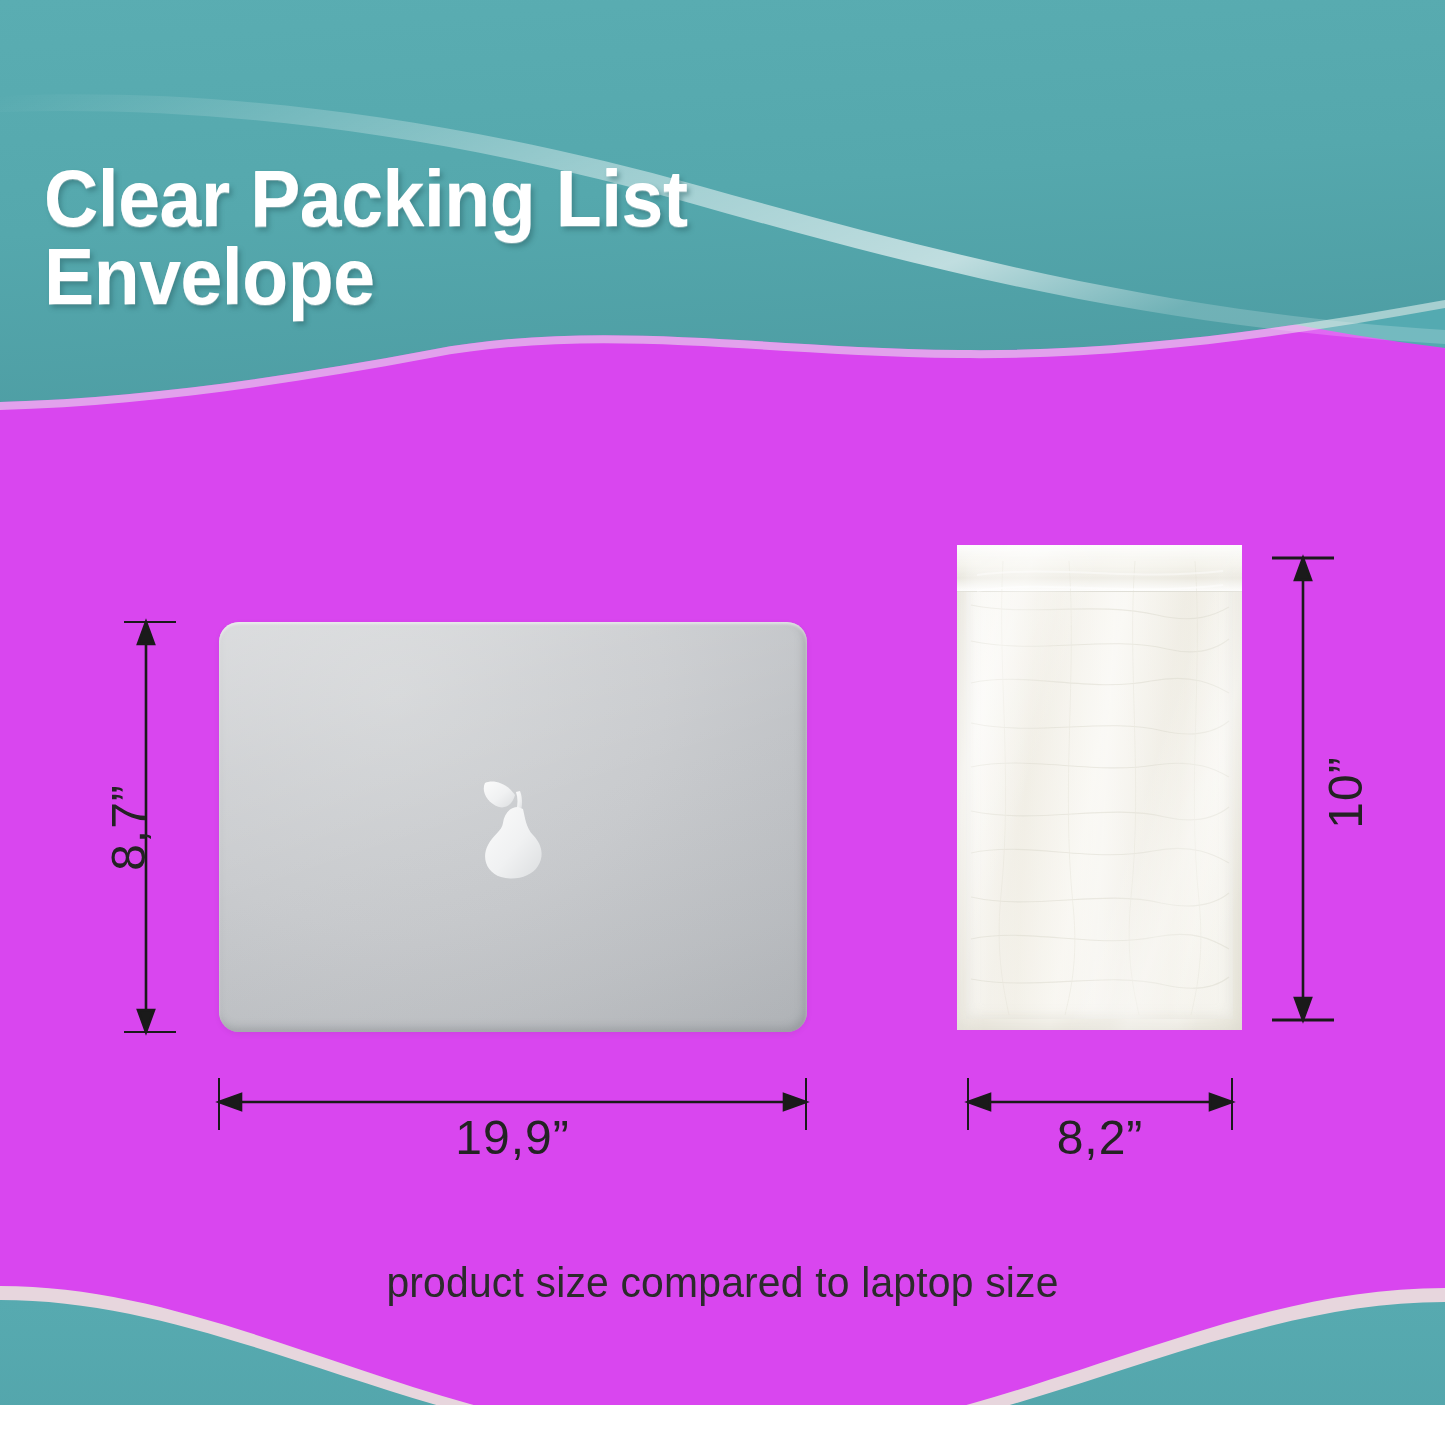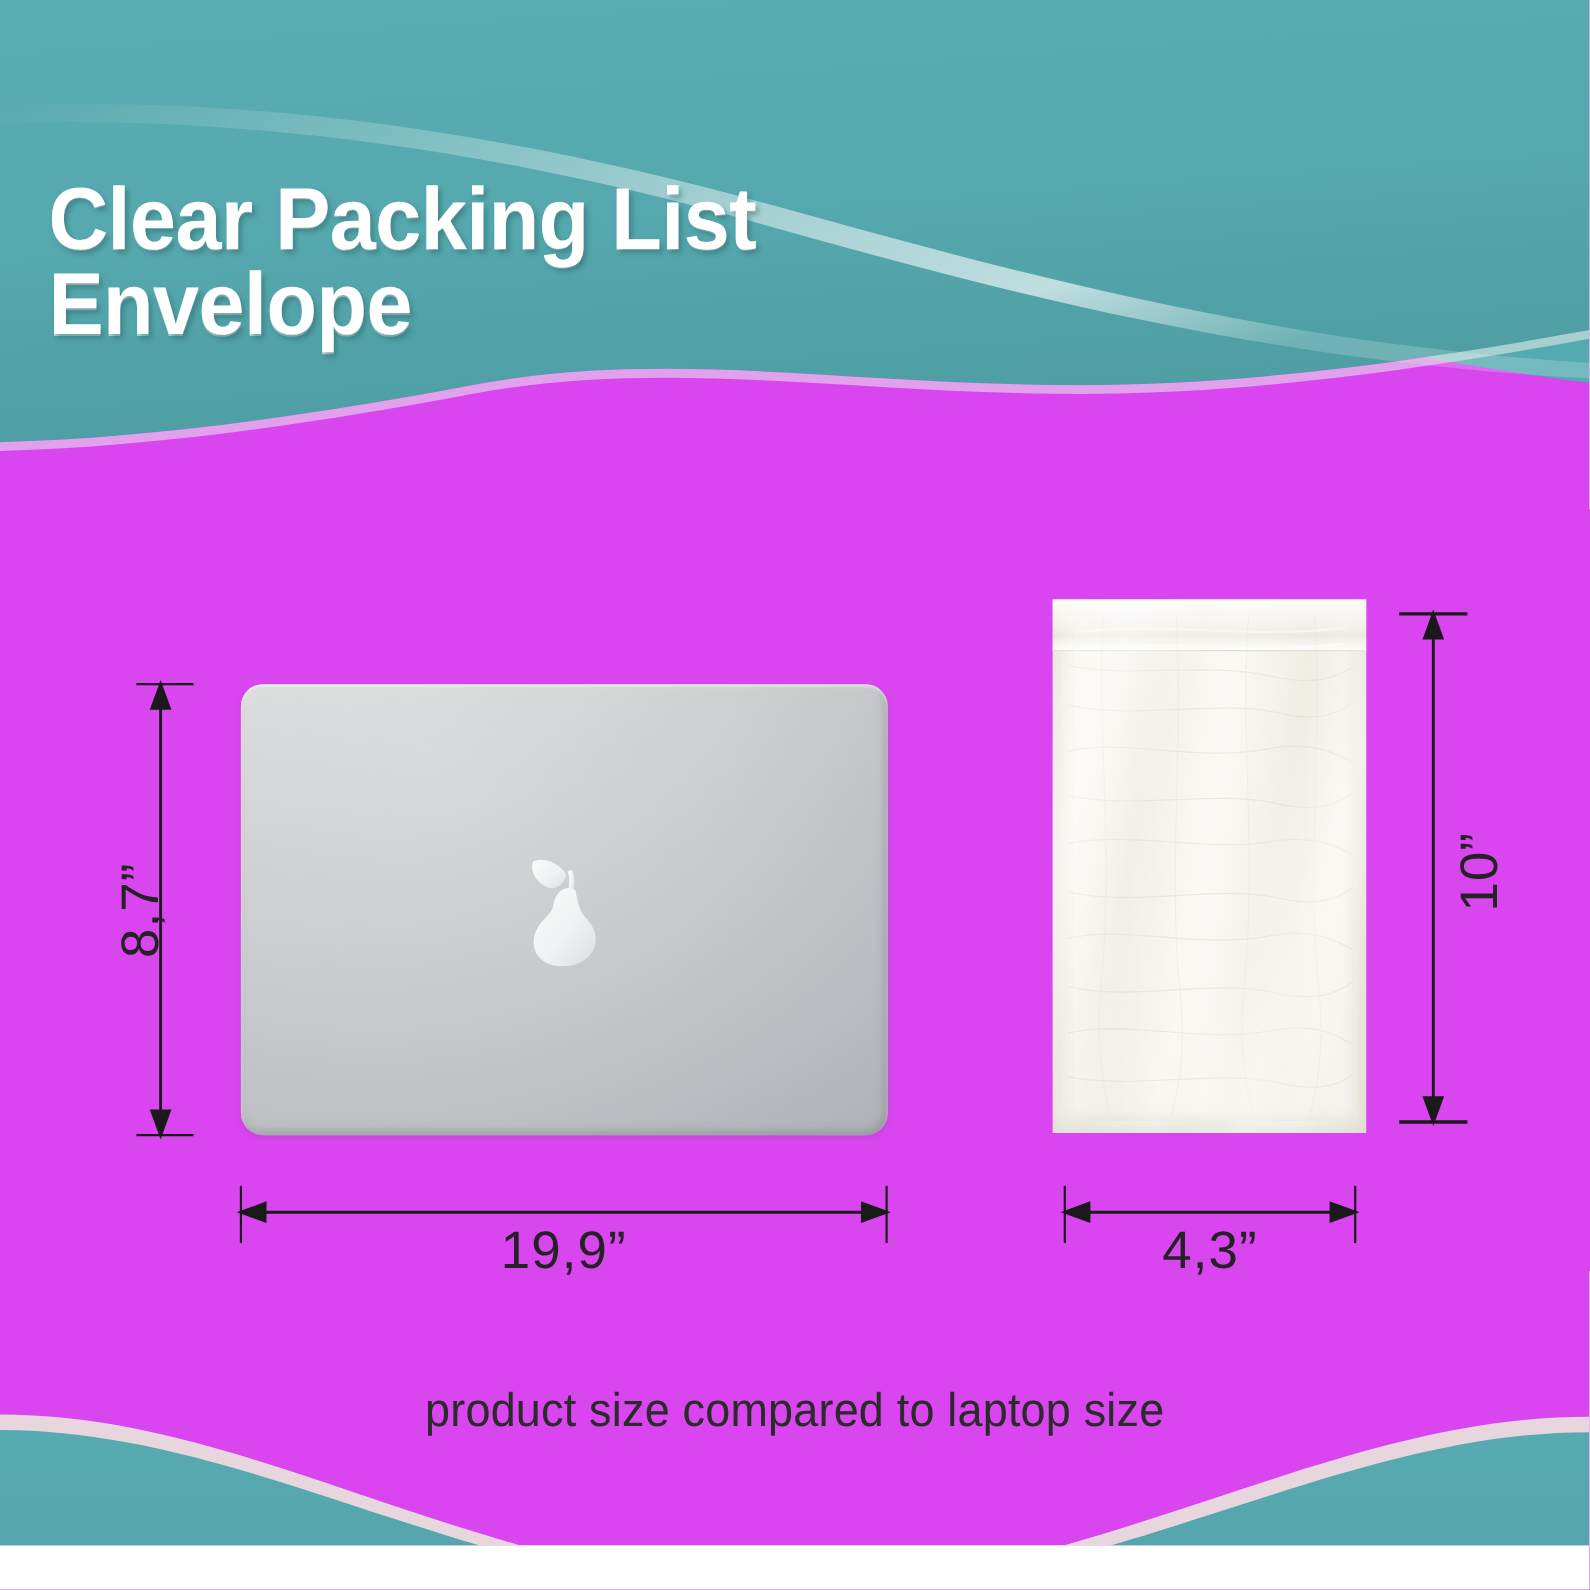--- a/index.html
+++ b/index.html
@@ -291,21 +291,21 @@
       <polygon points="1232,1102 1210,1094 1210,1110"></polygon>
     </g>
   </svg>
 
   <div class="dim-label vert" style="left:68px; top:800px; width:120px; text-align:center;">8,7”</div>
 
   <div class="dim-label" style="left:219px; top:1110px; width:587px; text-align:center;">19,9”</div>
 
   <div class="dim-label vert" style="left:1285px; top:765px; width:120px; text-align:center;">10”</div>
 
-  <div class="dim-label" style="left:968px; top:1110px; width:264px; text-align:center;">4,3”</div>
+  <div class="dim-label" style="left:968px; top:1110px; width:264px; text-align:center;">8,2”</div>
 
   <div class="caption">product size compared to laptop size</div>
 
   <svg class="wave-layer" viewBox="0 0 1445 1445" preserveAspectRatio="none">
 
     <path d="M 0,1286 C 160,1286 300,1356 470,1404 C 620,1446 820,1446 970,1404 C 1140,1356 1282,1288 1445,1288 L 1445,1306 C 1288,1306 1146,1372 978,1418 C 824,1460 622,1460 468,1418 C 300,1372 158,1304 0,1304 Z" fill="#e8e6da" opacity="0.9"></path>
     <path d="M 0,1300 C 158,1300 300,1368 468,1414 C 622,1456 824,1456 978,1414 C 1146,1368 1288,1302 1445,1302 L 1445,1445 L 0,1445 Z" fill="url(#tealGradBottom)"></path>
   </svg>
 
 </div>

